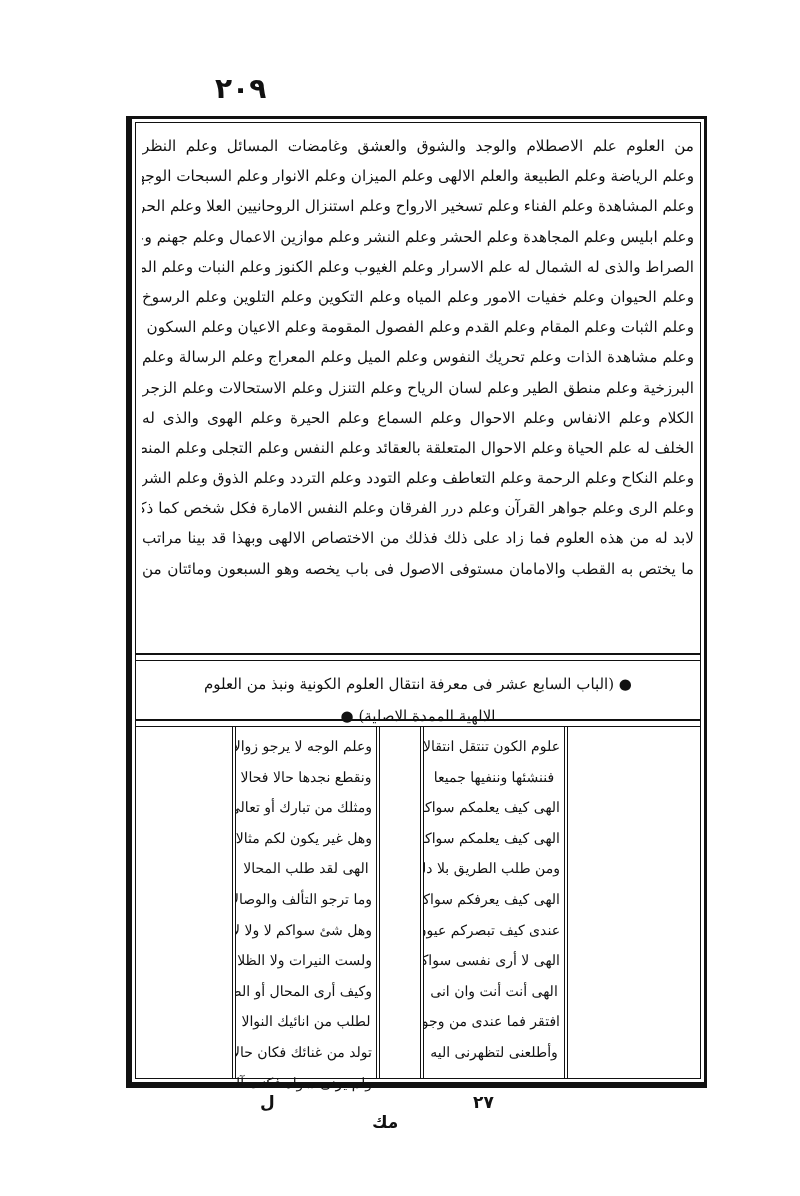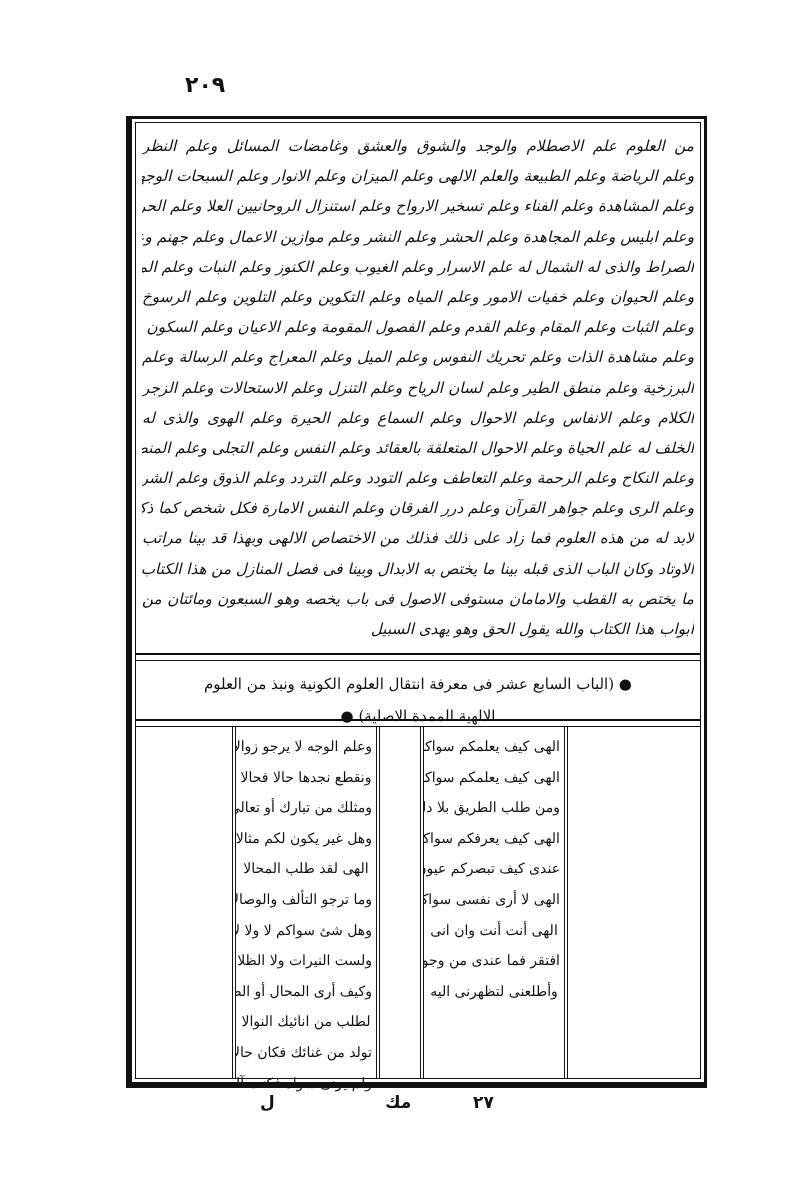--- a/index.html
+++ b/index.html
@@ -1,41 +1,41 @@
 <!DOCTYPE html>
 <html><head>
 <meta charset="utf-8">
 <style>
   html, body { margin: 0; padding: 0; background: #ffffff; }
   body { width: 800px; height: 1196px; position: relative; overflow: hidden;
          font-family: "DejaVu Sans", sans-serif; color: #111; }
-  .page-number { position: absolute; top: 72px; left: 185px; font-size: 22px; font-weight: bold;
+  .page-number { position: absolute; top: 72px; left: 215px; font-size: 28px; font-weight: bold;
                  direction: rtl; letter-spacing: 1px; }
   .frame { position: absolute; left: 126px; top: 116px; width: 581px; height: 972px;
            border-left: 6px solid #111; border-right: 3px solid #111; border-top: 3px solid #111;
            border-bottom: 6px solid #111; box-sizing: border-box; }
   .frame-inner { position: absolute; left: 3px; right: 3px; top: 3px; bottom: 3px;
                  border: 1.5px solid #111; }
   .prose { position: absolute; left: 6px; right: 6px; top: 8px; direction: rtl; text-align: justify;
-           font-family: "DejaVu Serif", serif; font-size: 15.2px; line-height: 30.2px; font-style: italic; }
+           font-family: "DejaVu Serif", serif; font-size: 15.2px; line-height: 30.2px; }
   .prose .line { display: block; white-space: nowrap; overflow: hidden; text-align-last: justify; height: 30.2px; }
   .rule-double { position: absolute; left: 0; right: 0; height: 5px; border-top: 2.5px solid #111; border-bottom: 1.5px solid #111; }
   .heading { position: absolute; left: 10px; right: 10px; top: 545px; direction: rtl; text-align: center;
              font-family: "DejaVu Serif", serif; font-size: 15px; line-height: 32px; }
   .heading .line { display: block; }
   .verse-area { position: absolute; left: 0; right: 0; top: 604px; bottom: 0; }
   .col { position: absolute; top: 0; bottom: 0; border-left: 4px double #111; border-right: 4px double #111; }
   .col-right { left: 284px; width: 140px; }
   .col-left { left: 96px; width: 140px; }
   .col .verse { display: block; direction: rtl; text-align: center; white-space: nowrap; overflow: hidden;
                 font-family: "DejaVu Serif", serif; font-size: 14px; line-height: 30.6px; height: 30.6px; padding: 0 4px; }
   .col .verses { position: absolute; top: 4px; left: 0; right: 0; }
   .footer-mark { position: absolute; top: 1092px; font-size: 17px; font-weight: bold; direction: rtl; }
   .fm-1 { left: 473px; }
-  .fm-2 { left: 385px; }
+  .fm-2 { left: 372px; margin-top: 20px; }
   .fm-3 { left: 260px; }
 </style>
 </head>
 <body>
 
 <div class="page-number">٢٠٩</div>
 
 <div class="frame">
   <div class="frame-inner">
 
@@ -47,37 +47,37 @@
       <span class="line">الصراط والذى له الشمال له علم الاسرار وعلم الغيوب وعلم الكنوز وعلم النبات وعلم المعدن</span>
       <span class="line">وعلم الحيوان وعلم خفيات الامور وعلم المياه وعلم التكوين وعلم التلوين وعلم الرسوخ</span>
       <span class="line">وعلم الثبات وعلم المقام وعلم القدم وعلم الفصول المقومة وعلم الاعيان وعلم السكون وعلم</span>
       <span class="line">وعلم مشاهدة الذات وعلم تحريك النفوس وعلم الميل وعلم المعراج وعلم الرسالة وعلم</span>
       <span class="line">البرزخية وعلم منطق الطير وعلم لسان الرياح وعلم التنزل وعلم الاستحالات وعلم الزجر</span>
       <span class="line">الكلام وعلم الانفاس وعلم الاحوال وعلم السماع وعلم الحيرة وعلم الهوى والذى له</span>
       <span class="line">الخلف له علم الحياة وعلم الاحوال المتعلقة بالعقائد وعلم النفس وعلم التجلى وعلم المنصات</span>
       <span class="line">وعلم النكاح وعلم الرحمة وعلم التعاطف وعلم التودد وعلم التردد وعلم الذوق وعلم الشرب</span>
       <span class="line">وعلم الرى وعلم جواهر القرآن وعلم درر الفرقان وعلم النفس الامارة فكل شخص كما ذكرنا</span>
       <span class="line">لابد له من هذه العلوم فما زاد على ذلك فذلك من الاختصاص الالهى وبهذا قد بينا مراتب</span>
-      <span class="line">الاوتاد وكان الباب الذى قبله بينا ما يختص به الابدال وبينا فى فصل المنازل من هذا الكتاب</span>
       <span class="line">ما يختص به القطب والامامان مستوفى الاصول فى باب يخصه وهو السبعون ومائتان من</span>
-      <span class="line" style="text-align-last:right;">أبواب هذا الكتاب والله يقول الحق وهو يهدى السبيل</span>
     </div>
 
     <div class="rule-double" style="top:530px;"></div>
 
     <div class="heading">
       <span class="line">● (الباب السابع عشر فى معرفة انتقال العلوم الكونية ونبذ من العلوم</span>
       <span class="line">الالهية الممدة الاصلية) ●</span>
     </div>
 
     <div class="rule-double" style="top:596px;"></div>
 
     <div class="verse-area">
       <div class="col col-right">
         <div class="verses">
+          <span class="verse">علوم الكون تنتقل انتقالا</span>
+          <span class="verse">فننشئها وننفيها جميعا</span>
           <span class="verse">الهى كيف يعلمكم سواكم</span>
           <span class="verse">الهى كيف يعلمكم سواكم</span>
           <span class="verse">ومن طلب الطريق بلا دليل</span>
           <span class="verse">الهى كيف يعرفكم سواكم</span>
           <span class="verse">عندى كيف تبصركم عيون</span>
           <span class="verse">الهى لا أرى نفسى سواكم</span>
           <span class="verse">الهى أنت أنت وان انى</span>
           <span class="verse">افتقر فما عندى من وجودى</span>
           <span class="verse">وأطلعنى لتظهرنى اليه</span>
         </div>

